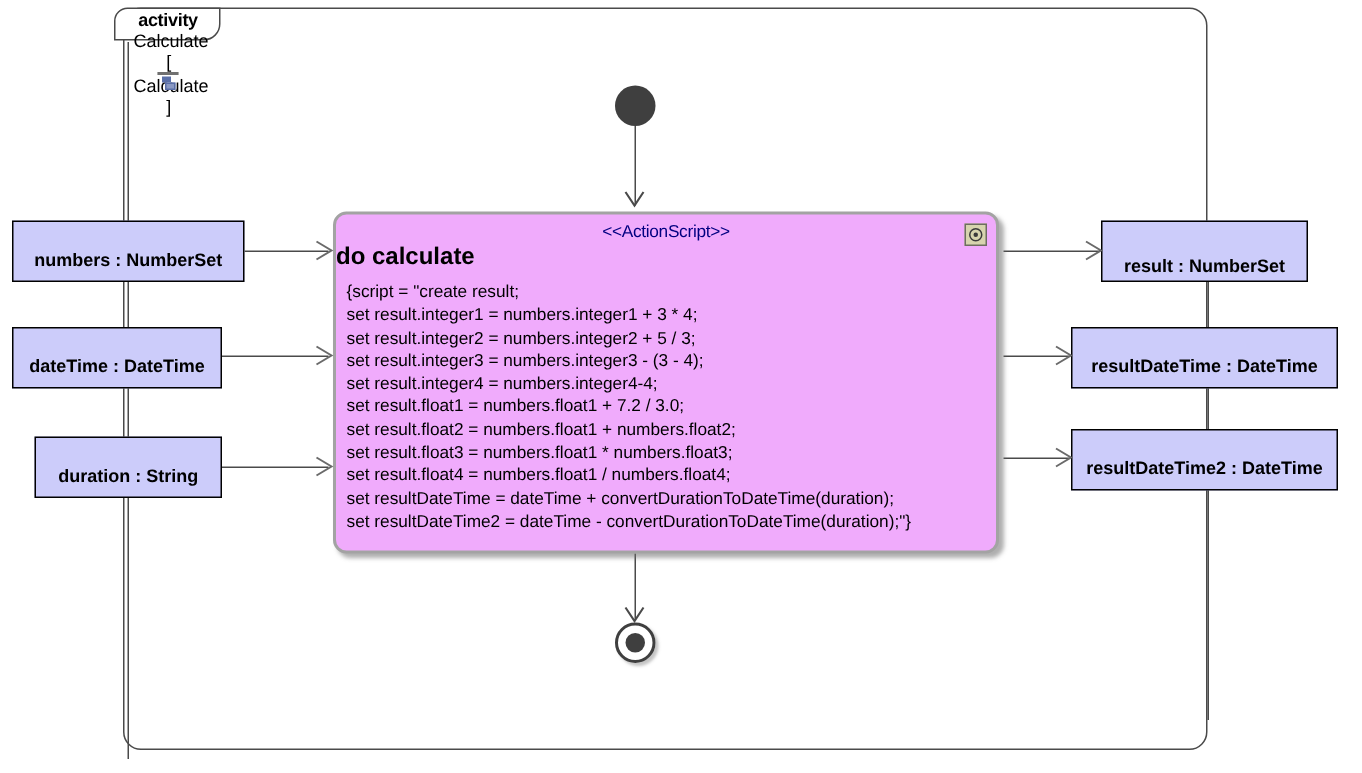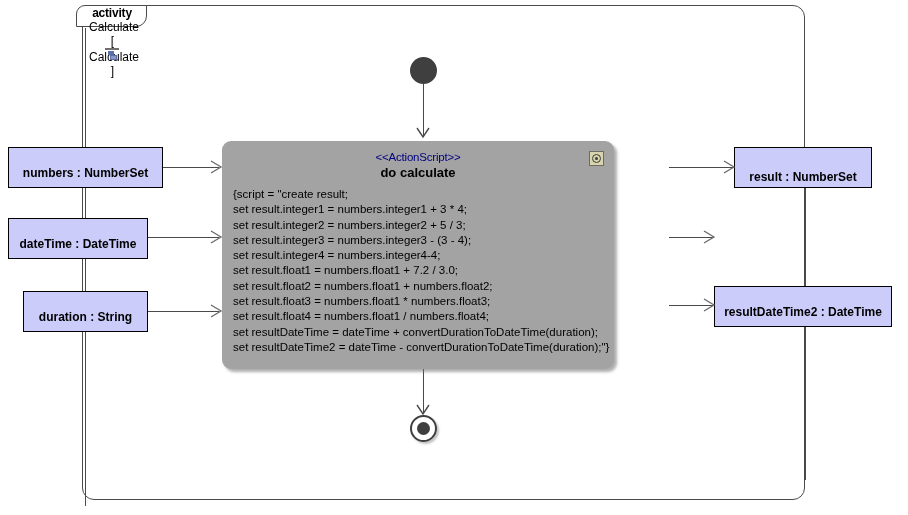--- a/index.html
+++ b/index.html
@@ -104,38 +104,37 @@
     color: #000000;
     padding-top: 18px;
     white-space: nowrap;
   }
 
   
   .action-node {
     position: absolute;
     left: 222px;
     top: 141px;
-    width: 392px;
+    width: 444px;
     height: 228px;
-    background: #a3a3a3;
-    border: 4px solid #a3a3a3;
+    background: #f0abfc;
+    border: 2px solid #a3a3a3;
     border-radius: 9px;
     box-sizing: border-box;
     box-shadow: 3px 3px 3px rgba(110,110,110,0.55);
   }
   .action-stereotype {
     text-align: center;
     font-size: 11.5px;
     color: #000080;
     margin-top: 6px;
     letter-spacing: -0.2px;
   }
   .action-name {
-    text-align: center;
-    font-size: 13px;
+    font-size: 16px;
     font-weight: bold;
     color: #000000;
     margin-top: 2px;
   }
   .action-script {
     margin: 7px 0 0 7px;
     font-size: 11.5px;
     color: #000000;
     line-height: 15.3px;
     white-space: nowrap;
@@ -280,20 +279,23 @@
   </div>
 
   <div class="obj-node" style="left:23px; top:291px; width:125px; height:41px;">
     <span>duration : String</span>
   </div>
 
   <div class="obj-node" style="left:734px; top:147px; width:138px; height:41px;align-items:center;">
     <span>result : NumberSet</span>
   </div>
 
+  <div class="obj-node" style="left:714px; top:218px; width:178px; height:41px;">
+    <span>resultDateTime : DateTime</span>
+  </div>
 
   <div class="obj-node" style="left:714px; top:286px; width:178px; height:41px;">
     <span>resultDateTime2 : DateTime</span>
   </div>
 
   <div class="action-node">
     <div class="action-icon">
       <span class="ring"></span>
       <span class="dot"></span>
     </div>

